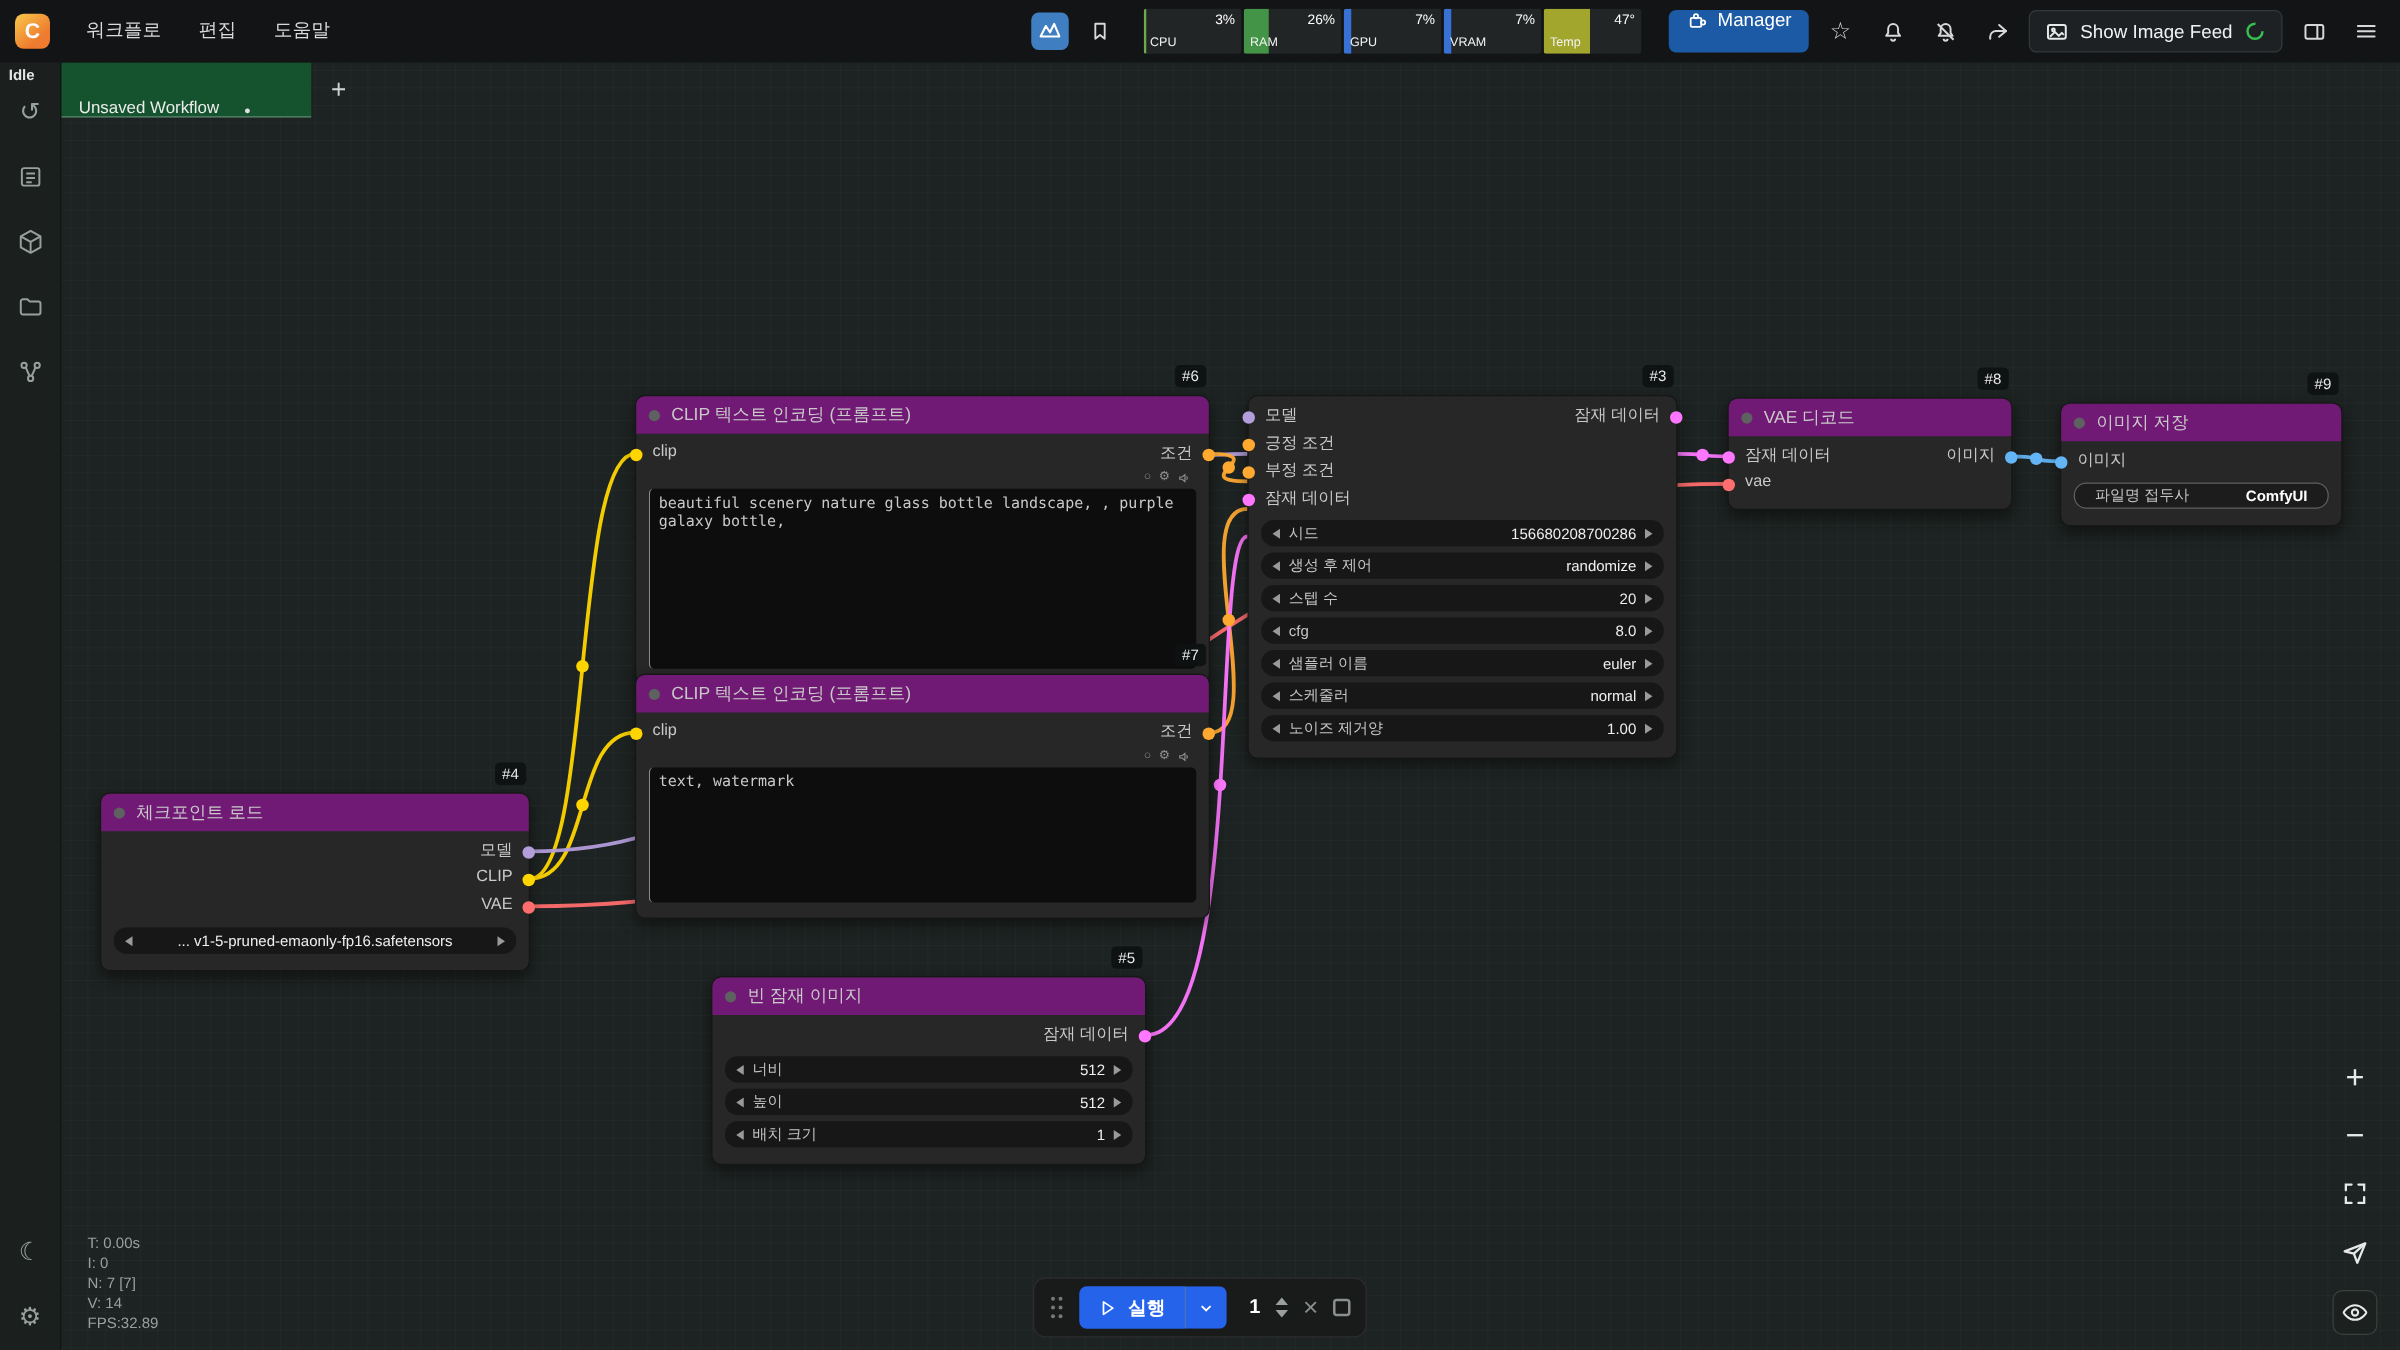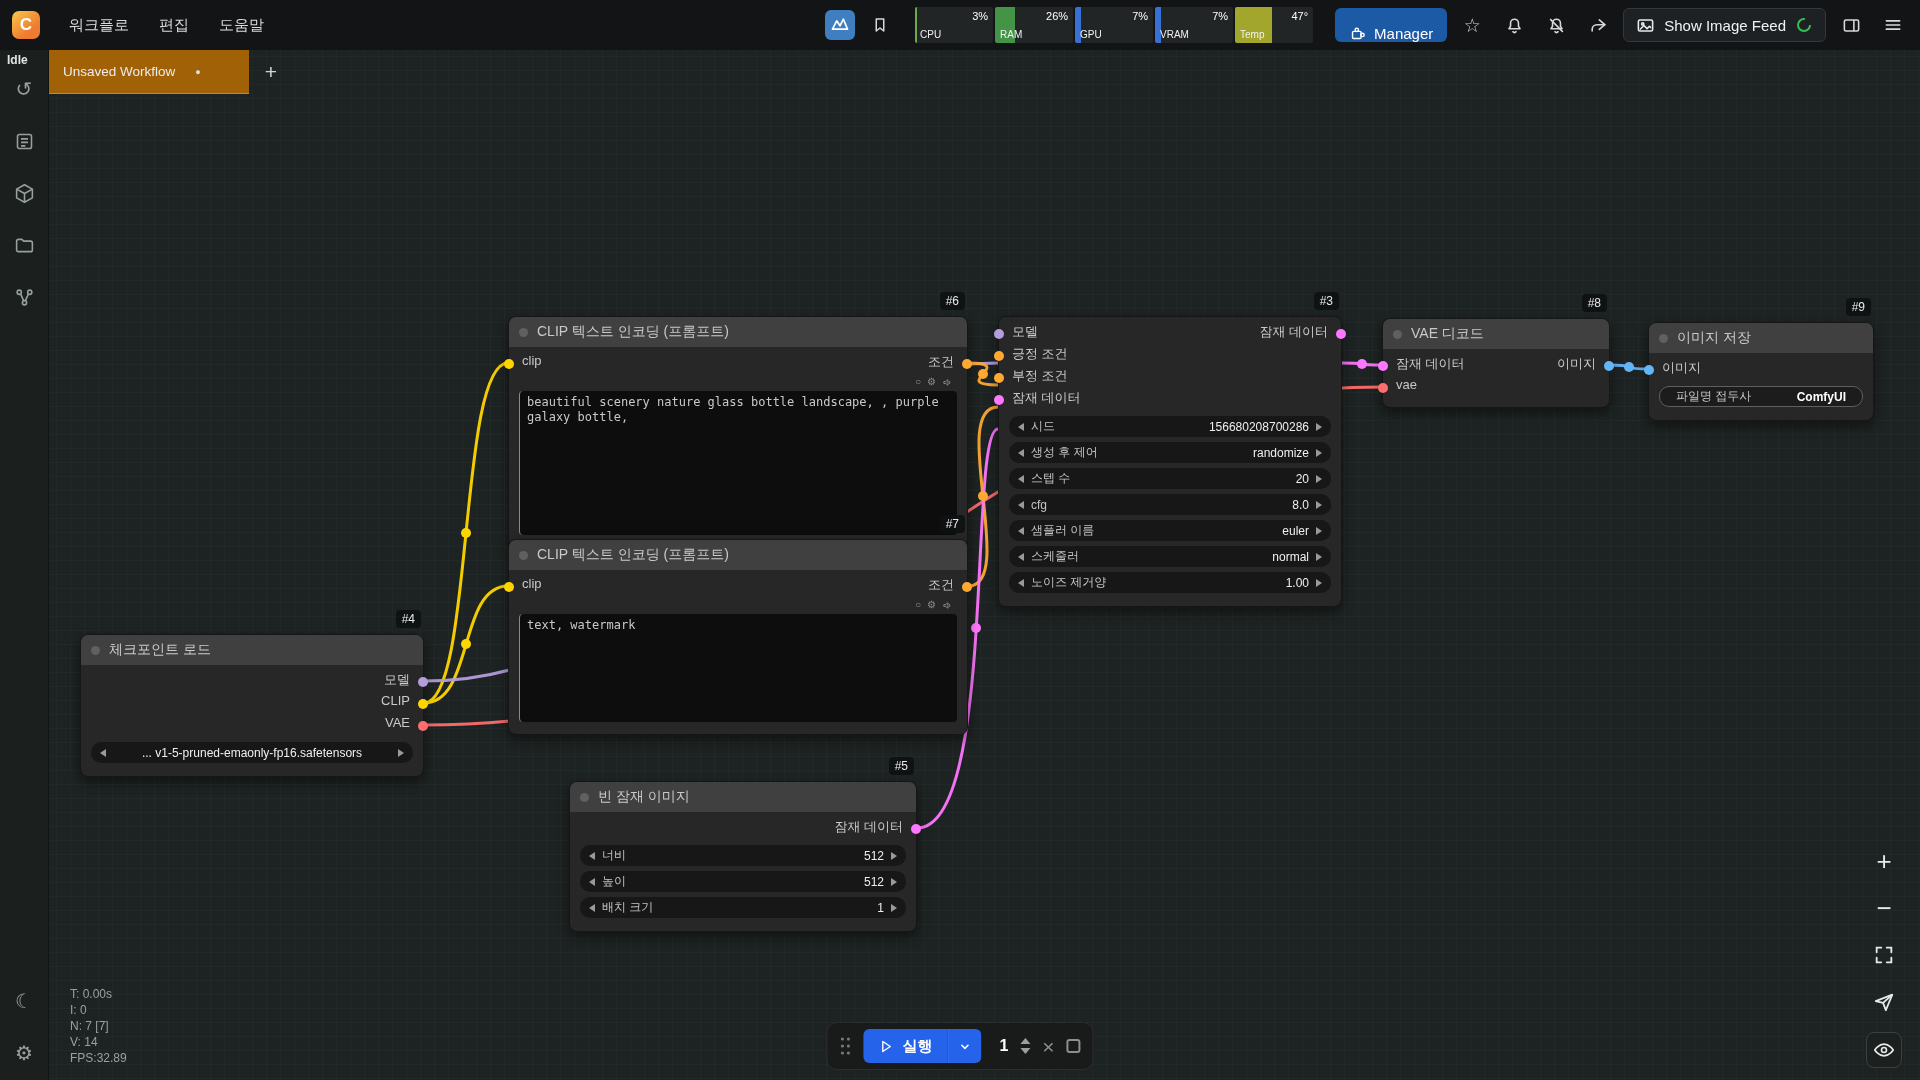--- a/index.html
+++ b/index.html
@@ -43,21 +43,21 @@
   .stats { display:flex; gap:2px; margin:0 14px 0 10px; }
   .stat {
     position:relative; width:78px; height:36px; background:#222526;
     overflow:hidden; border-radius:2px;
   }
   .stat .fill { position:absolute; left:0; top:0; bottom:0; opacity:.85; }
   .stat .s-label { position:absolute; left:5px; bottom:3px; font-size:10px; color:#f2f2f2; }
   .stat .s-value { position:absolute; right:5px; top:3px; font-size:11px; color:#fff; }
   .manager-btn {
     height:34px; border:none; border-radius:6px; padding:0 14px;
-    display:flex; align-items:flex-end; gap:8px; color:#fff; font-size:15px; cursor:pointer;
+    display:flex; align-items:flex-start; gap:8px; color:#fff; font-size:15px; cursor:pointer;
   }
   .feed-btn {
     height:34px; border:1px solid #33383a; border-radius:6px; padding:0 12px;
     background:#1d2123; display:flex; align-items:center; gap:9px;
     color:#f0f2f2; font-size:15px; cursor:pointer;
   }
   .star-glyph { font-size:19px; color:#d6d9d8; }
 
   
   .idle { position:absolute; left:7px; top:53px; font-size:12px; font-weight:bold; color:#e3e5e4; z-index:55; }
@@ -69,21 +69,21 @@
     display:flex; flex-direction:column; align-items:center;
     padding:26px 0 14px; gap:26px; z-index:50;
   }
   .side-icon { width:26px; height:26px; display:flex; align-items:center; justify-content:center;
     color:#98a09d; font-size:20px; cursor:pointer; }
   .side-spacer { flex:1; }
 
   
   .tabbar { position:absolute; left:49px; top:50px; height:44px; display:flex; align-items:stretch; z-index:45; }
   .tab {
-    width:200px; background:#a16207; display:flex; align-items:center;
+    width:200px; background:#14532d; display:flex; align-items:flex-end;
     padding:0 14px; gap:20px; cursor:pointer;
     border-bottom:1px solid rgba(190,196,194,.45);
   }
   .tab-title { font-size:13.5px; color:#ececec; }
   .tab-dot { font-size:9px; color:#e0e0e0; }
   .tab-add { width:44px; background:none; border:none; color:#cfd3d2; font-size:21px; cursor:pointer; }
 
   
   .wires { position:absolute; left:0; top:0; z-index:2; pointer-events:none; }
   .wires path { fill:none; stroke-width:3; opacity:.95; }
@@ -91,21 +91,21 @@
   
   .node {
     position:absolute; background:#272727; border:1px solid #161616; border-radius:8px;
     box-shadow:0 5px 12px rgba(0,0,0,.45); z-index:5; cursor:grab;
   }
   .badge {
     position:absolute; top:-25px; right:2px; background:rgba(14,17,18,.92);
     color:#e9e9e9; font-size:12px; padding:2px 6px; border-radius:4px;
   }
   .ntitle {
-    height:30px; background:#404040; border-radius:7px 7px 0 0;
+    height:30px; background:#701a75; border-radius:7px 7px 0 0;
     display:flex; align-items:center; gap:9px; padding:0 10px;
   }
   .tdot { width:9px; height:9px; border-radius:50%; background:#5d615f; flex:none; }
   .ttext { font-size:14px; color:#c9c9c9; white-space:nowrap; overflow:hidden; }
   .nbody { padding:6px 0 8px; }
   .prow { position:relative; height:22px; display:flex; align-items:flex-start; padding:0 13px; font-size:13px; color:#c9c9c9; }
   .prow.in  { justify-content:flex-start; }
   .prow.out { justify-content:flex-end; }
   .prow.dual { justify-content:space-between; }
   .pdot { position:absolute; width:10px; height:10px; border-radius:50%; top:6px; cursor:crosshair; }

